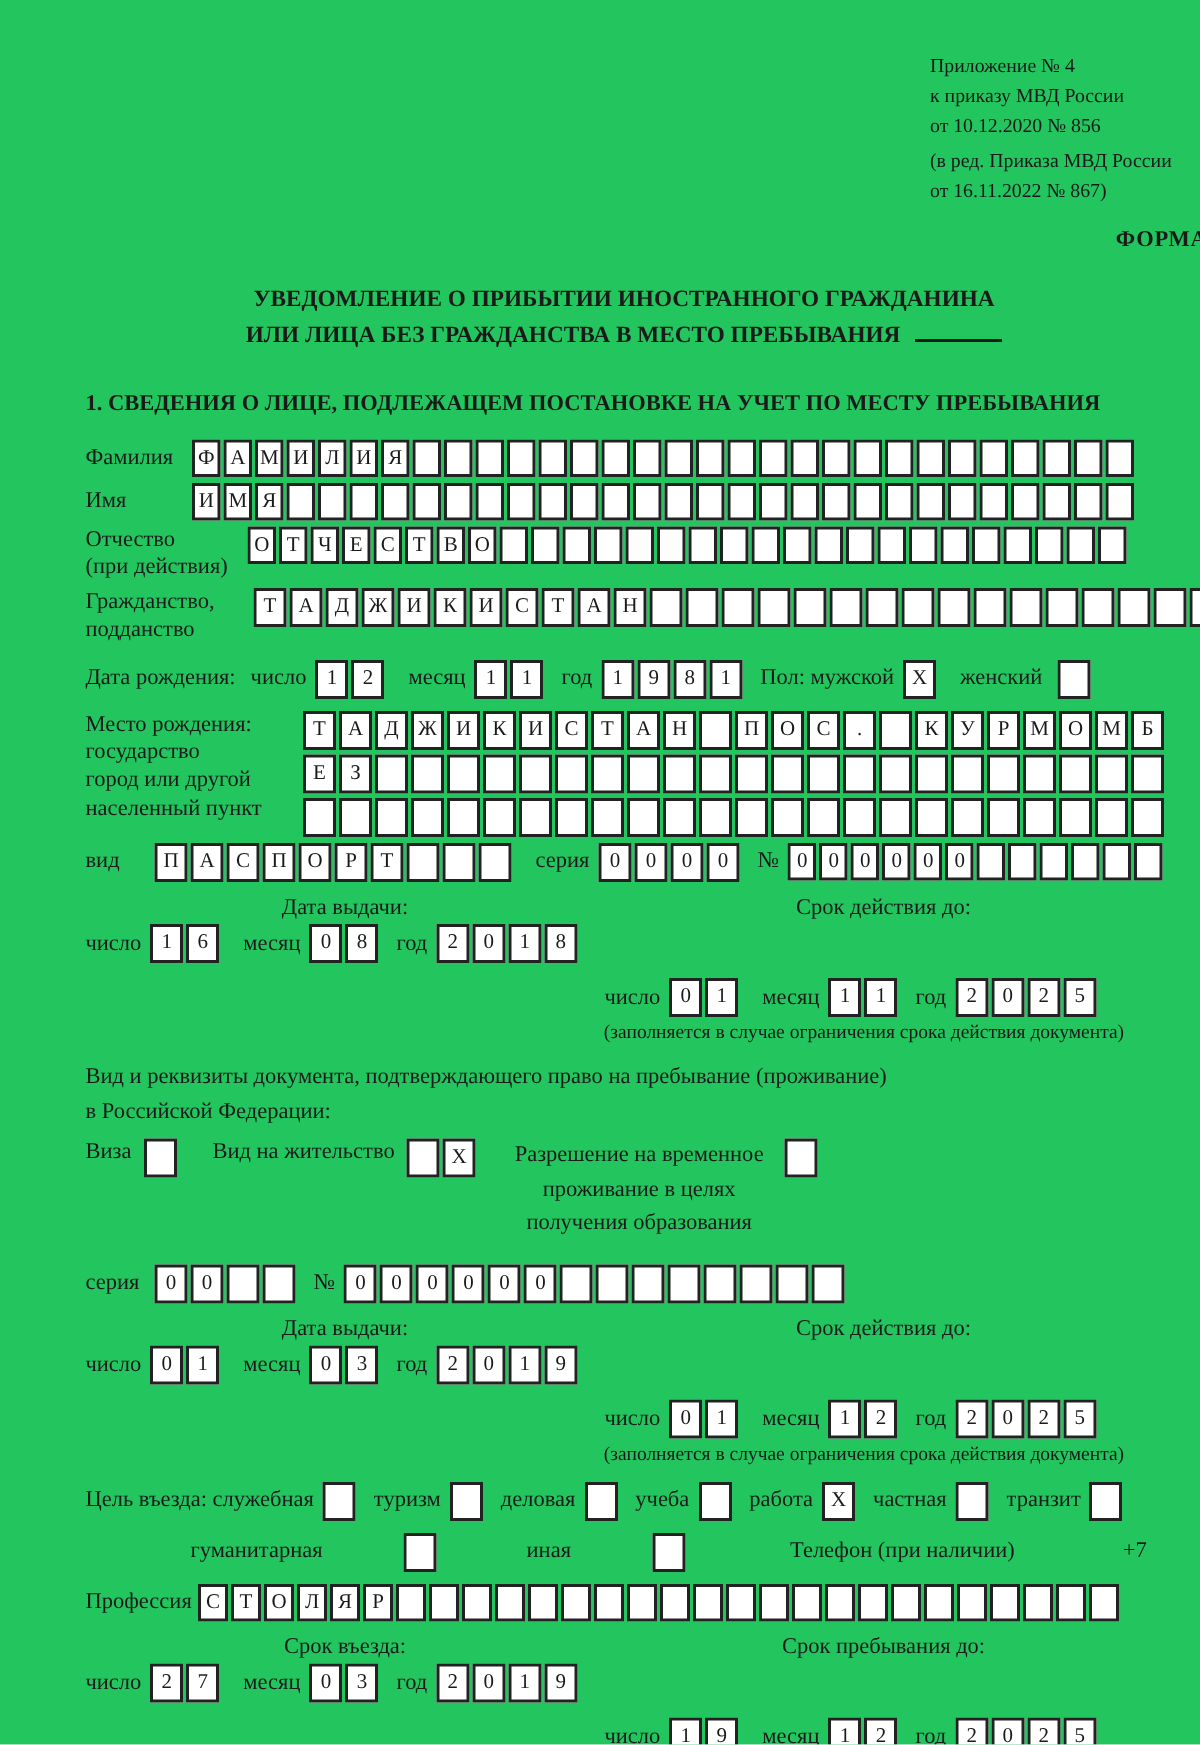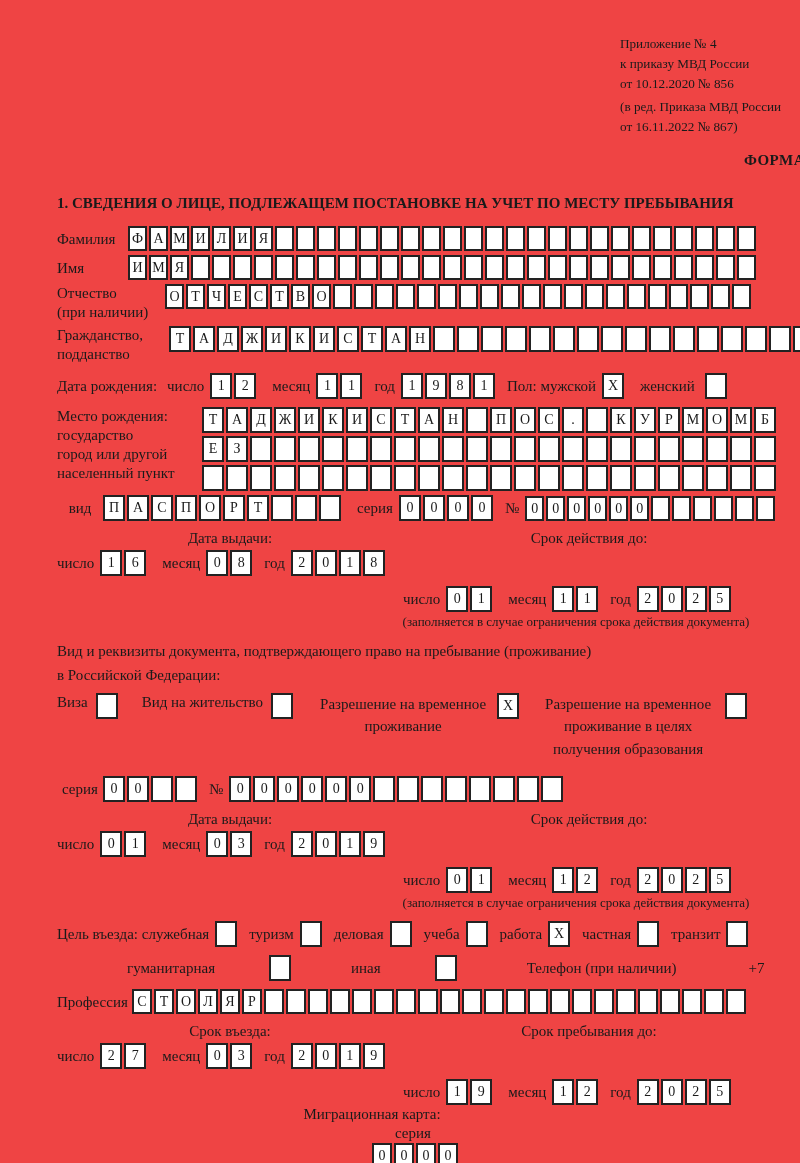--- a/index.html
+++ b/index.html
@@ -1,33 +1,33 @@
 <!DOCTYPE html>
 <html><head>
 <meta charset="utf-8">
 <style>
   html,body{margin:0;padding:0;background:#ffffff;}
   .page{
     position:relative;
     width:800px;height:1163px;box-sizing:border-box;
     padding:34px 25px 0 57px;
-    background:#ef4444;color:#1a1a1a;
+    background:#22c55e;color:#1a1a1a;
     font-family:"Liberation Serif","DejaVu Serif",serif;
     font-size:15px;line-height:1.25;overflow:hidden;
   }
   .appendix{margin-left:563px;width:185px;font-size:13.2px;line-height:1.5;}
   .appendix .rev{margin-top:4px;}
   .form-label{margin-left:563px;width:185px;text-align:right;font-weight:bold;margin-top:14px;padding-right:10px;letter-spacing:.5px;}
   .title{ text-align:center;font-weight:bold;font-size:15.5px;margin-top:18px;line-height:1.55;}
   .blank-line{display:inline-block;width:58px;border-bottom:2px solid #1a1a1a;height:12px;margin-left:10px;}
   .sec-title{font-weight:bold;font-size:15px;margin-top:24px;margin-bottom:14px;}
   .row{display:flex;align-items:center;margin:4px 0;white-space:nowrap;}
   .row.top{align-items:flex-start;}
   .lab{flex:0 0 auto;}
-  .w71{width:71px;}  .w108{width:108px;} .w112{width:112px;} .w145{width:145px;} .w55{width:46px;text-align:center;} .w75{width:75px;}
+  .w71{width:71px;}  .w108{width:108px;} .w112{width:112px;} .w145{width:145px;} .w55{width:46px;} .w75{width:75px;}
   .cells{display:inline-block;white-space:nowrap;line-height:0;}
   .cell{
     box-sizing:border-box;display:inline-block;width:19px;height:25px;
     border:2px solid #222;margin-right:2px;text-align:center;
     line-height:21px;font-size:14px;vertical-align:top;background:#fff;
   }
   .lg .cell{width:22px;height:26px;line-height:22px;}
   .md .cell{width:20px;}
   .stack{display:flex;flex-direction:column;gap:3px;}
   .ml{margin-left:14px;} .ml2{margin-left:10px;} .mr{margin-right:10px;} .mr2{margin-right:6px;}
@@ -56,37 +56,41 @@
 
   <div class="appendix">
     <div>Приложение № 4</div>
     <div>к приказу МВД России</div>
     <div>от 10.12.2020 № 856</div>
     <div class="rev">(в ред. Приказа МВД России</div>
     <div>от 16.11.2022 № 867)</div>
   </div>
   <div class="form-label">ФОРМА</div>
 
+  <div class="title">
+    <div>УВЕДОМЛЕНИЕ О ПРИБЫТИИ ИНОСТРАННОГО ГРАЖДАНИНА</div>
+    <div><span>ИЛИ ЛИЦА БЕЗ ГРАЖДАНСТВА В МЕСТО ПРЕБЫВАНИЯ</span><span class="blank-line"></span></div>
+  </div>
 
   <div class="sec-title">1. СВЕДЕНИЯ О ЛИЦЕ, ПОДЛЕЖАЩЕМ ПОСТАНОВКЕ НА УЧЕТ ПО МЕСТУ ПРЕБЫВАНИЯ</div>
 
   <div class="row">
     <span class="lab w71">Фамилия</span>
     <span class="cells"><span class="cell">Ф</span><span class="cell">А</span><span class="cell">М</span><span class="cell">И</span><span class="cell">Л</span><span class="cell">И</span><span class="cell">Я</span><span class="cell">&nbsp;</span><span class="cell">&nbsp;</span><span class="cell">&nbsp;</span><span class="cell">&nbsp;</span><span class="cell">&nbsp;</span><span class="cell">&nbsp;</span><span class="cell">&nbsp;</span><span class="cell">&nbsp;</span><span class="cell">&nbsp;</span><span class="cell">&nbsp;</span><span class="cell">&nbsp;</span><span class="cell">&nbsp;</span><span class="cell">&nbsp;</span><span class="cell">&nbsp;</span><span class="cell">&nbsp;</span><span class="cell">&nbsp;</span><span class="cell">&nbsp;</span><span class="cell">&nbsp;</span><span class="cell">&nbsp;</span><span class="cell">&nbsp;</span><span class="cell">&nbsp;</span><span class="cell">&nbsp;</span><span class="cell">&nbsp;</span></span>
   </div>
 
   <div class="row">
     <span class="lab w71">Имя</span>
     <span class="cells"><span class="cell">И</span><span class="cell">М</span><span class="cell">Я</span><span class="cell">&nbsp;</span><span class="cell">&nbsp;</span><span class="cell">&nbsp;</span><span class="cell">&nbsp;</span><span class="cell">&nbsp;</span><span class="cell">&nbsp;</span><span class="cell">&nbsp;</span><span class="cell">&nbsp;</span><span class="cell">&nbsp;</span><span class="cell">&nbsp;</span><span class="cell">&nbsp;</span><span class="cell">&nbsp;</span><span class="cell">&nbsp;</span><span class="cell">&nbsp;</span><span class="cell">&nbsp;</span><span class="cell">&nbsp;</span><span class="cell">&nbsp;</span><span class="cell">&nbsp;</span><span class="cell">&nbsp;</span><span class="cell">&nbsp;</span><span class="cell">&nbsp;</span><span class="cell">&nbsp;</span><span class="cell">&nbsp;</span><span class="cell">&nbsp;</span><span class="cell">&nbsp;</span><span class="cell">&nbsp;</span><span class="cell">&nbsp;</span></span>
   </div>
 
   <div class="row top">
     <span class="lab w108">
       <div>Отчество</div>
-      <div>(при наличии)</div>
+      <div>(при действия)</div>
     </span>
     <span class="cells"><span class="cell">О</span><span class="cell">Т</span><span class="cell">Ч</span><span class="cell">Е</span><span class="cell">С</span><span class="cell">Т</span><span class="cell">В</span><span class="cell">О</span><span class="cell">&nbsp;</span><span class="cell">&nbsp;</span><span class="cell">&nbsp;</span><span class="cell">&nbsp;</span><span class="cell">&nbsp;</span><span class="cell">&nbsp;</span><span class="cell">&nbsp;</span><span class="cell">&nbsp;</span><span class="cell">&nbsp;</span><span class="cell">&nbsp;</span><span class="cell">&nbsp;</span><span class="cell">&nbsp;</span><span class="cell">&nbsp;</span><span class="cell">&nbsp;</span><span class="cell">&nbsp;</span><span class="cell">&nbsp;</span><span class="cell">&nbsp;</span><span class="cell">&nbsp;</span><span class="cell">&nbsp;</span><span class="cell">&nbsp;</span></span>
   </div>
 
   <div class="row top">
     <span class="lab w112">
       <div>Гражданство,</div>
       <div>подданство</div>
     </span>
     <span class="cells lg"><span class="cell">Т</span><span class="cell">А</span><span class="cell">Д</span><span class="cell">Ж</span><span class="cell">И</span><span class="cell">К</span><span class="cell">И</span><span class="cell">С</span><span class="cell">Т</span><span class="cell">А</span><span class="cell">Н</span><span class="cell">&nbsp;</span><span class="cell">&nbsp;</span><span class="cell">&nbsp;</span><span class="cell">&nbsp;</span><span class="cell">&nbsp;</span><span class="cell">&nbsp;</span><span class="cell">&nbsp;</span><span class="cell">&nbsp;</span><span class="cell">&nbsp;</span><span class="cell">&nbsp;</span><span class="cell">&nbsp;</span><span class="cell">&nbsp;</span><span class="cell">&nbsp;</span><span class="cell">&nbsp;</span><span class="cell">&nbsp;</span><span class="cell">&nbsp;</span></span>
@@ -159,21 +163,20 @@
   <div class="para">
     <div>Вид и реквизиты документа, подтверждающего право на пребывание (проживание)</div>
     <div>в Российской Федерации:</div>
   </div>
 
   <div class="cbrow">
     <span class="cbl">Виза</span>
     <span class="cells lg"><span class="cell">&nbsp;</span></span>
     <span class="cbl cbgap">Вид на жительство</span>
     <span class="cells lg"><span class="cell">&nbsp;</span></span>
-    <span class="cbblock cbgap">Разрешение на временное проживание</span>
     <span class="cells lg"><span class="cell">X</span></span>
     <span class="cbblock2">Разрешение на временное проживание в целях получения образования</span>
     <span class="cells lg"><span class="cell">&nbsp;</span></span>
   </div>
 
   <div class="row" style="margin-top:16px;">
     <span class="lab w55">серия</span>
     <span class="cells lg"><span class="cell">0</span><span class="cell">0</span><span class="cell">&nbsp;</span><span class="cell">&nbsp;</span></span>
     <span class="ml2 mr2">№</span>
     <span class="cells lg"><span class="cell">0</span><span class="cell">0</span><span class="cell">0</span><span class="cell">0</span><span class="cell">0</span><span class="cell">0</span><span class="cell">&nbsp;</span><span class="cell">&nbsp;</span><span class="cell">&nbsp;</span><span class="cell">&nbsp;</span><span class="cell">&nbsp;</span><span class="cell">&nbsp;</span><span class="cell">&nbsp;</span><span class="cell">&nbsp;</span></span>

